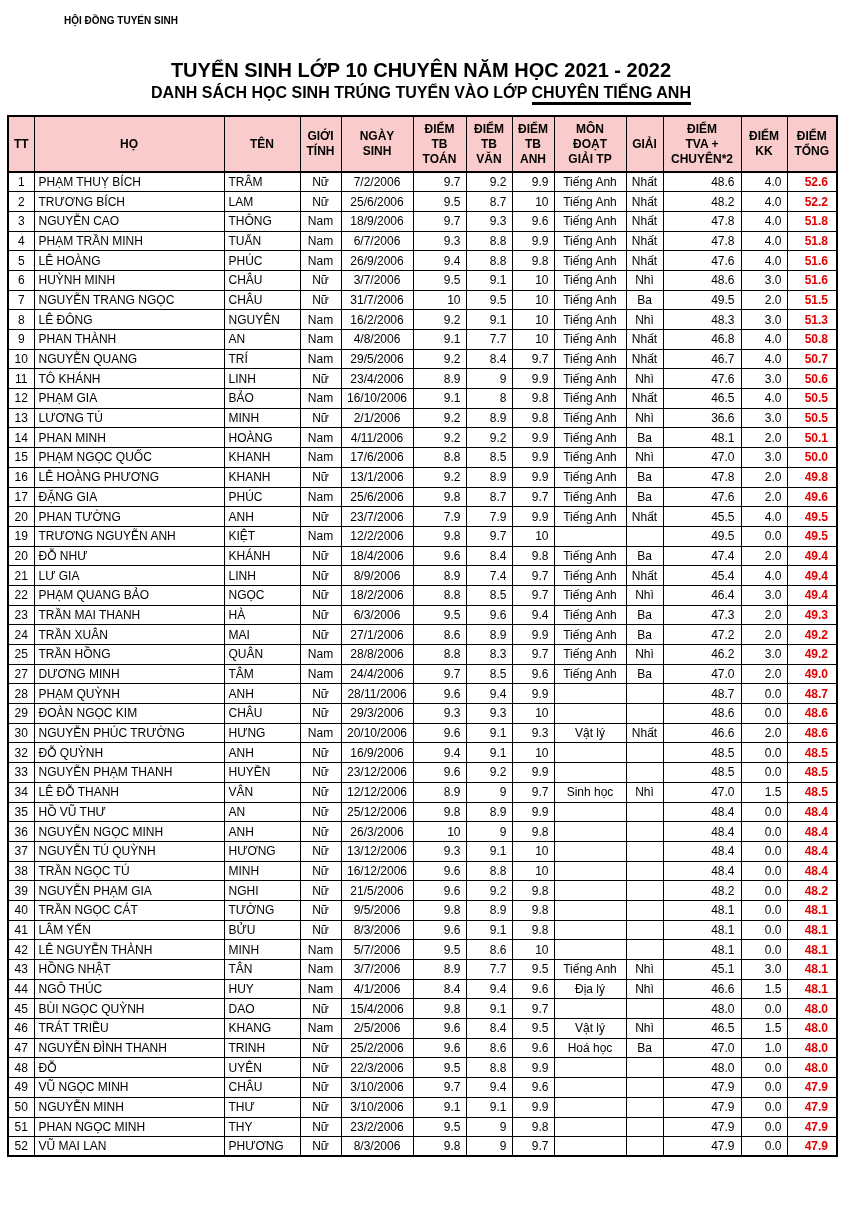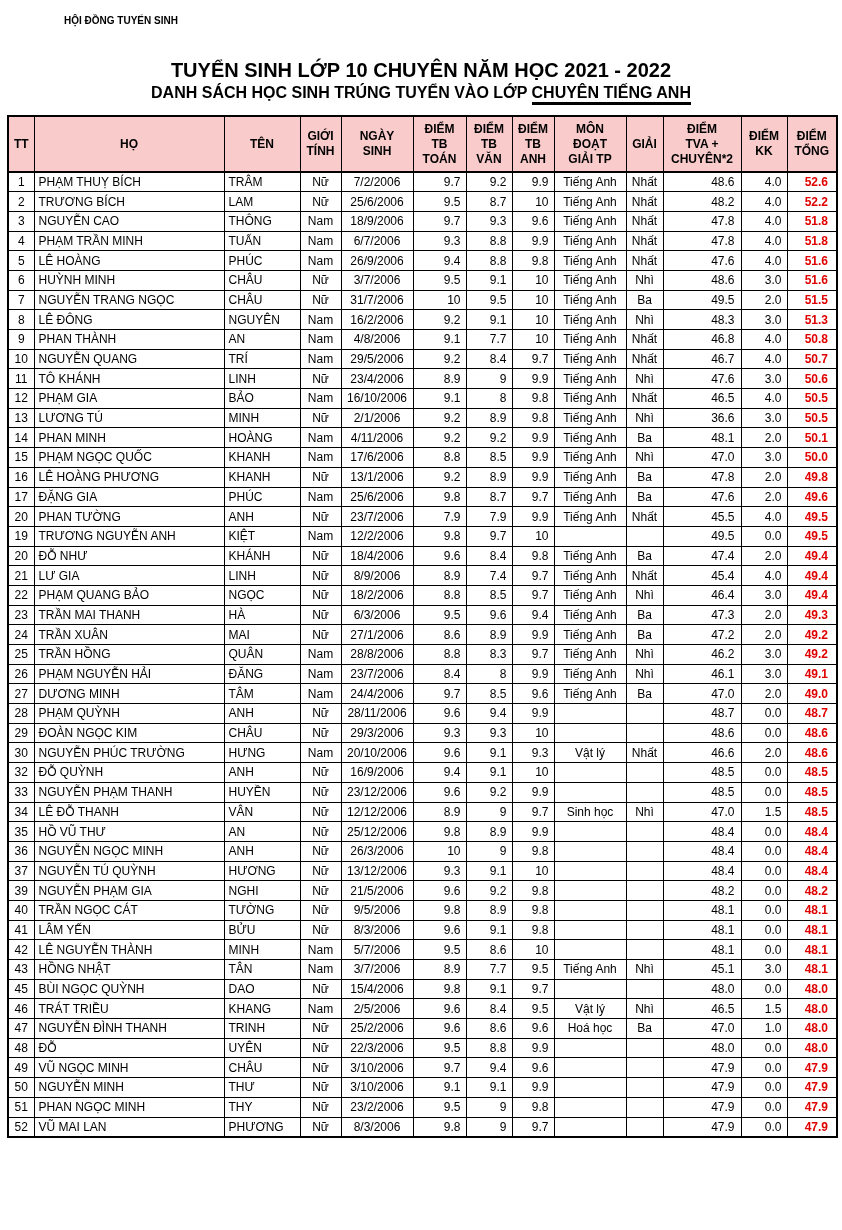--- a/index.html
+++ b/index.html
@@ -473,35 +473,20 @@
         <td class="c5">8.8</td>
         <td class="c6">8.3</td>
         <td class="c7">9.7</td>
         <td class="c8">Tiếng Anh</td>
         <td class="c9">Nhì</td>
         <td class="c10">46.2</td>
         <td class="c11">3.0</td>
         <td class="c12">49.2</td>
       </tr>
       <tr>
-        <td class="c0">26</td>
-        <td class="c1">PHẠM NGUYỄN HẢI</td>
-        <td class="c2">ĐĂNG</td>
-        <td class="c3">Nam</td>
-        <td class="c4">23/7/2006</td>
-        <td class="c5">8.4</td>
-        <td class="c6">8</td>
-        <td class="c7">9.9</td>
-        <td class="c8">Tiếng Anh</td>
-        <td class="c9">Nhì</td>
-        <td class="c10">46.1</td>
-        <td class="c11">3.0</td>
-        <td class="c12">49.1</td>
-      </tr>
-      <tr>
         <td class="c0">27</td>
         <td class="c1">DƯƠNG MINH</td>
         <td class="c2">TÂM</td>
         <td class="c3">Nam</td>
         <td class="c4">24/4/2006</td>
         <td class="c5">9.7</td>
         <td class="c6">8.5</td>
         <td class="c7">9.6</td>
         <td class="c8">Tiếng Anh</td>
         <td class="c9">Ba</td>
@@ -638,20 +623,35 @@
         <td class="c5">9.3</td>
         <td class="c6">9.1</td>
         <td class="c7">10</td>
         <td class="c8"></td>
         <td class="c9"></td>
         <td class="c10">48.4</td>
         <td class="c11">0.0</td>
         <td class="c12">48.4</td>
       </tr>
       <tr>
+        <td class="c0">38</td>
+        <td class="c1">TRẦN NGỌC TÚ</td>
+        <td class="c2">MINH</td>
+        <td class="c3">Nữ</td>
+        <td class="c4">16/12/2006</td>
+        <td class="c5">9.6</td>
+        <td class="c6">8.8</td>
+        <td class="c7">10</td>
+        <td class="c8"></td>
+        <td class="c9"></td>
+        <td class="c10">48.4</td>
+        <td class="c11">0.0</td>
+        <td class="c12">48.4</td>
+      </tr>
+      <tr>
         <td class="c0">39</td>
         <td class="c1">NGUYỄN PHẠM GIA</td>
         <td class="c2">NGHI</td>
         <td class="c3">Nữ</td>
         <td class="c4">21/5/2006</td>
         <td class="c5">9.6</td>
         <td class="c6">9.2</td>
         <td class="c7">9.8</td>
         <td class="c8"></td>
         <td class="c9"></td>
@@ -710,20 +710,35 @@
         <td class="c2">TÂN</td>
         <td class="c3">Nam</td>
         <td class="c4">3/7/2006</td>
         <td class="c5">8.9</td>
         <td class="c6">7.7</td>
         <td class="c7">9.5</td>
         <td class="c8">Tiếng Anh</td>
         <td class="c9">Nhì</td>
         <td class="c10">45.1</td>
         <td class="c11">3.0</td>
+        <td class="c12">48.1</td>
+      </tr>
+      <tr>
+        <td class="c0">44</td>
+        <td class="c1">NGÔ THÚC</td>
+        <td class="c2">HUY</td>
+        <td class="c3">Nam</td>
+        <td class="c4">4/1/2006</td>
+        <td class="c5">8.4</td>
+        <td class="c6">9.4</td>
+        <td class="c7">9.6</td>
+        <td class="c8">Địa lý</td>
+        <td class="c9">Nhì</td>
+        <td class="c10">46.6</td>
+        <td class="c11">1.5</td>
         <td class="c12">48.1</td>
       </tr>
       <tr>
         <td class="c0">45</td>
         <td class="c1">BÙI NGỌC QUỲNH</td>
         <td class="c2">DAO</td>
         <td class="c3">Nữ</td>
         <td class="c4">15/4/2006</td>
         <td class="c5">9.8</td>
         <td class="c6">9.1</td>

